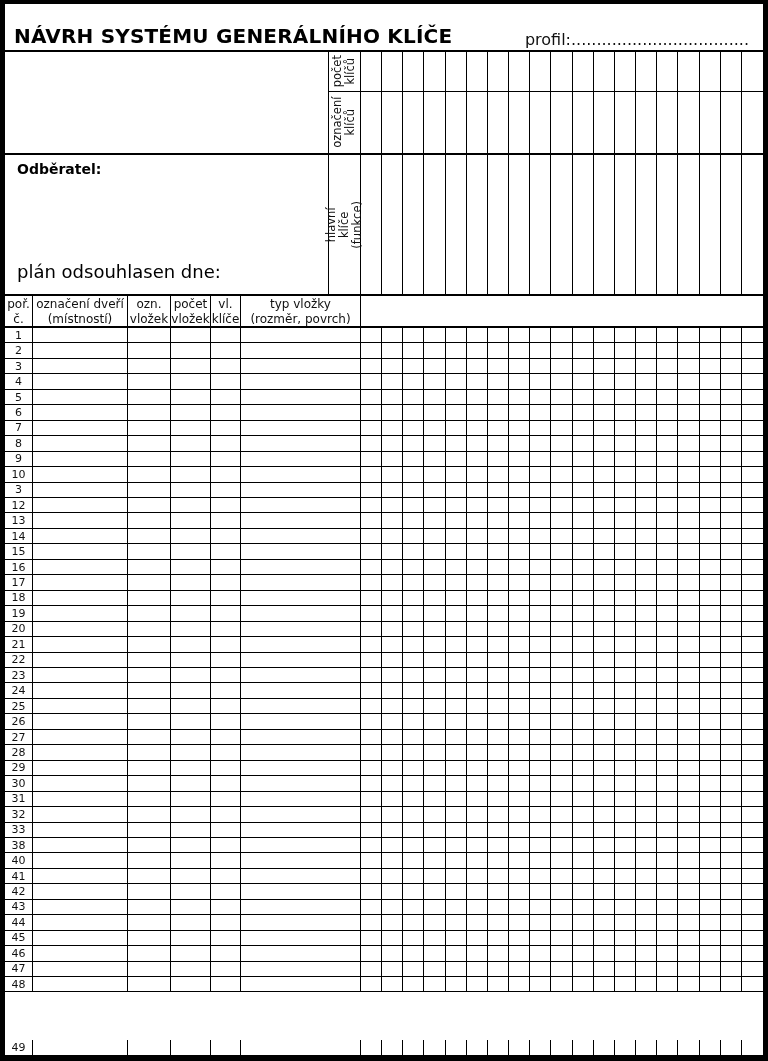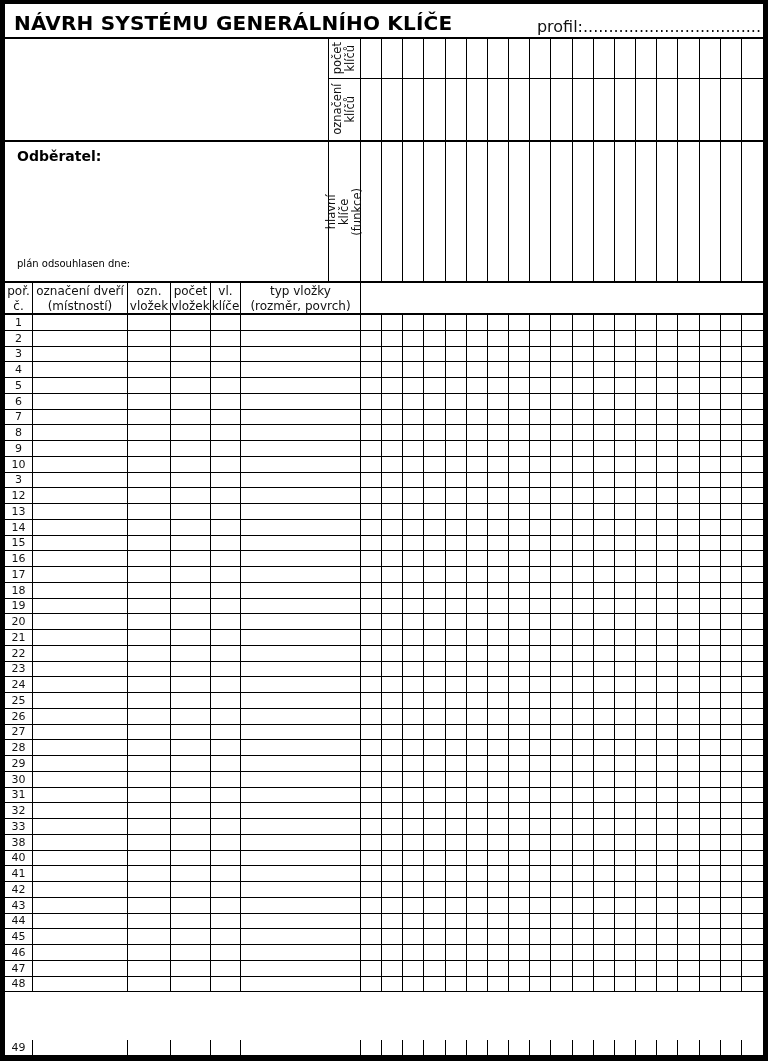--- a/index.html
+++ b/index.html
@@ -5,39 +5,39 @@
   * { margin:0; padding:0; box-sizing:border-box; }
   html,body { background:#e8e8e8; }
   body { font-family:"DejaVu Sans","Liberation Sans",sans-serif; color:#000; }
   .page {
     position:relative; width:768px; height:1061px; background:#fff;
     border:4px solid #000; border-left-width:5px; border-right-width:5px; border-bottom-width:6px;
     display:flex; flex-direction:column; overflow:hidden;
   }
   
   .title-band {
-    height:35px; border-bottom:2px solid #000;
+    height:48px; border-bottom:2px solid #000;
     display:flex; align-items:flex-end; justify-content:space-between;
-    padding:0 2px 1px 9px;
+    padding:0 14px 1px 9px;
   }
   .doc-title { font-size:20px; font-weight:bold; letter-spacing:.2px; line-height:1.3; white-space:nowrap; }
   .profil { font-size:16px; line-height:1.2; white-space:nowrap; color:#111;margin-left:17px; }
   
   .header-section {
     height:244px; border-bottom:2px solid #000;
     display:grid; grid-template-columns:323px 33px 1fr; grid-template-rows:39px 62px 1fr;
   }
   .blank-left { grid-column:1; grid-row:1 / span 2; }
   .customer-box {
     grid-column:1; grid-row:3; border-top:2px solid #000;
     display:flex; flex-direction:column; justify-content:space-between;
     padding:6px 10px 12px 12px;
   }
   .customer-label { font-size:14px; font-weight:bold; }
-  .plan-label { font-size:10px; }
+  .plan-label { font-size:18px; }
   .vcell {
     border-left:1px solid #000; border-right:1px solid #000;
     display:flex; align-items:center; justify-content:center; overflow:visible;
   }
   .vcell.r2 { border-top:1px solid #000; }
   .vcell.r3 { border-top:2px solid #000; }
   .vcell span {
     transform:rotate(-90deg); white-space:pre-line; text-align:center;
     font-size:11.5px; line-height:1.15; color:#111;
   }

